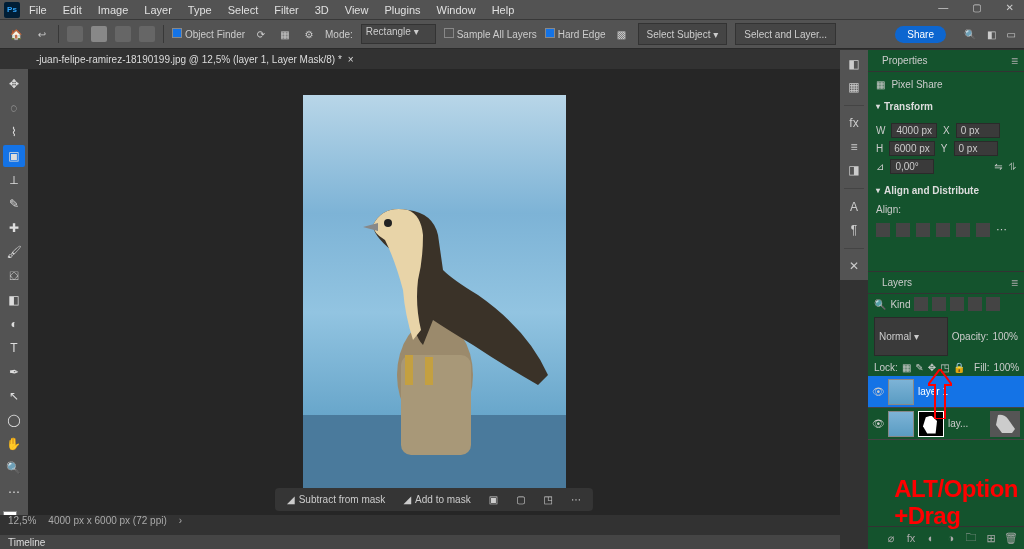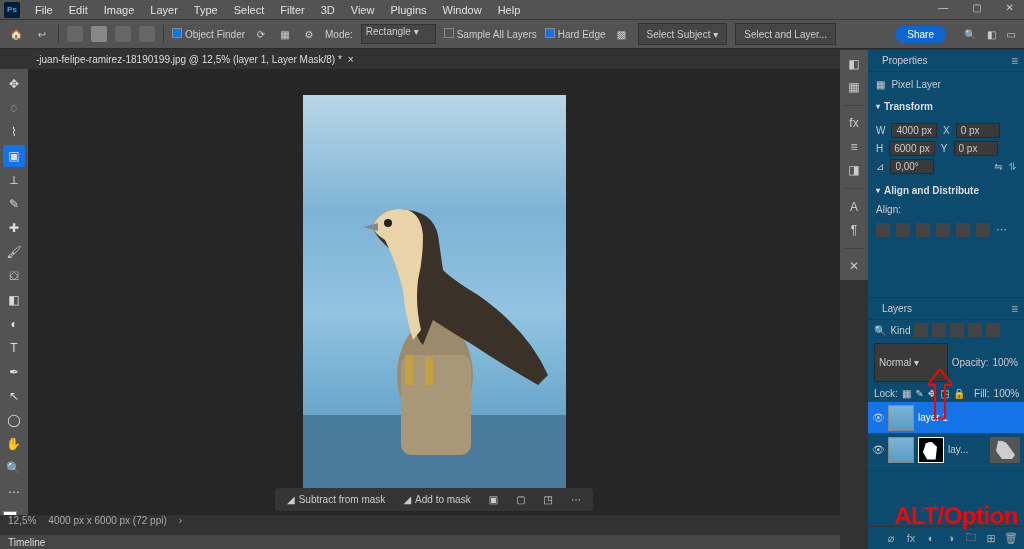--- a/index.html
+++ b/index.html
@@ -1,18 +1,18 @@
 <!DOCTYPE html>
 <html><head>
 <meta charset="utf-8">
 <style>
 * { margin:0; padding:0; box-sizing:border-box; font-family: -apple-system, "Segoe UI", Arial, sans-serif; }
 body { background:#323232; color:#ccc; font-size:11px; width:1024px; height:549px; overflow:hidden; position:relative; user-select:none; }
 .menubar { background:#535353; height:19px; display:flex; align-items:center; padding:0 4px; font-size:11px; gap:2px; }
-.menubar .ps-logo{ width:16px; height:16px; background:#001e36; color:#31a8ff; font-size:8px; font-weight:bold; display:flex; align-items:center; justify-content:center; border-radius:2px; margin-right:6px; }
+.menubar .ps-logo{ width:16px; height:16px; background:#001e36; color:#31a8ff; font-size:8px; font-weight:bold; display:flex; align-items:center; justify-content:center; border-radius:2px; }
 .menubar .mi{ padding:2px 7px; cursor:default; color:#e0e0e0; }
 .win-controls{ position:absolute; right:4px; top:2px; display:flex; gap:12px; color:#ccc; }
 .win-controls span{ cursor:default; font-size:10px; padding:0 6px;}
 .optbar{ background:#535353; height:30px; border-top:1px solid #383838; border-bottom:1px solid #2a2a2a; display:flex; align-items:center; padding:0 8px; gap:8px; font-size:10px; position:relative; }
 .optbar .ico{ width:16px; height:16px; display:flex; align-items:center; justify-content:center; }
 .optbar .home{ width:18px; height:18px; }
 .optbar .divider{ width:1px; height:18px; background:#383838; }
 .optbar .sq{ width:16px; height:16px; background:#666; border-radius:2px; }
 .optbar select, .optbar .sel{ background:#454545; border:1px solid #333; color:#ccc; font-size:10px; padding:1px 16px 1px 4px; height:20px; position:relative; }
 .optbar .chk{ width:10px; height:10px; border:1px solid #888; display:inline-block; margin-right:3px; }
@@ -35,33 +35,33 @@
 .bottom-toolbar{ position:absolute; bottom:4px; left:50%; transform:translateX(-50%); background:#353535; border-radius:4px; padding:4px 8px; display:flex; gap:10px; align-items:center; font-size:10px; }
 .bottom-toolbar .bt{ display:flex; align-items:center; gap:4px; padding:2px 4px; }
 
 .statusbar{ position:absolute; bottom:14px; left:0; right:184px; height:20px; background:#323232; display:flex; align-items:flex-start; padding:0 8px; gap:12px; font-size:10px; color:#aaa; }
 .timeline{ position:absolute; bottom:0; left:0; right:184px; height:14px; background:#454545; color:#ddd; font-size:10px; padding:5px 8px; display:flex; align-items:center; }
 
 .iconcol{ position:absolute; right:156px; top:50px; width:28px; background:#535353; display:flex; flex-direction:column; align-items:center; padding:4px 0; gap:4px; height:230px; }
 .iconcol .ic{ width:22px; height:22px; display:flex; align-items:center; justify-content:center; color:#ccc; font-size:12px;}
 .iconcol .sep{ width:20px; height:1px; background:#444; margin:4px 0;}
 
-.right-panels{ position:absolute; right:0; top:50px; width:156px; bottom:0; background:#0c4a6e; display:flex; flex-direction:column; }
+.right-panels{ position:absolute; right:0; top:50px; width:156px; bottom:0; background:#14532d; display:flex; flex-direction:column; }
 .panel-tab-row{ display:flex; align-items:center; height:22px; border-bottom:1px solid #333; padding:0 6px; }
 .panel-tab-row .pt{ font-size:10px; padding:3px 8px; color:#ccc;}
 .panel-tab-row .menu{ margin-left:auto; font-size:12px; color:#aaa; }
 .props{ padding:4px 8px; font-size:10px; color:#ccc; }
 .props .row{ display:flex; align-items:center; gap:6px; margin:3px 0;}
 .props .field{ background:#3a3a3a; border:1px solid #2a2a2a; padding:1px 4px; font-size:10px; min-width:44px; }
 .sect{ padding:4px 8px; font-size:10px; font-weight:bold; color:#ddd; display:flex; align-items:center; gap:4px; }
 .sect::before{ content:"▾"; font-size:8px;}
 .align-row{ display:flex; gap:6px; padding:4px 8px;}
 .align-row .a{ width:14px; height:14px; background:#444;}
 
-.layers-panel{ flex:1; display:flex; flex-direction:column; border-top:1px solid #333;margin-top:26px; }
+.layers-panel{ flex:1; display:flex; flex-direction:column; border-top:1px solid #333; }
 .layers-body{ flex:1; overflow:hidden; }
 .layer-row{ display:flex; align-items:center; height:32px; padding:0 4px; gap:4px; border-bottom:1px solid #444; font-size:10px; }
 .layer-row.sel{ background:#1473e6; color:#fff;}
 .layer-row .eye{ width:12px; color:#ccc;}
 .layer-row .thumb{ width:26px; height:26px; background:linear-gradient(180deg,#7db3d6,#5a9cc3); border:1px solid #888;}
 .layer-row .maskth{ width:26px; height:26px; background:#000; border:1px solid #fff; position:relative;}
 .layer-row .maskth::after{ content:""; position:absolute; inset:4px 6px 2px 4px; background:#fff; clip-path:polygon(60% 0, 100% 30%, 90% 100%, 30% 100%, 0 60%, 20% 10%);}
 .layers-filters{ display:flex; align-items:center; gap:4px; padding:3px 6px; font-size:10px; }
 .layers-filters .f{ width:14px; height:14px; background:#444; }
 .controls-row{ display:flex; align-items:center; gap:4px; padding:3px 6px; font-size:10px;}
@@ -203,21 +203,21 @@
 </div>
 
 <div class="right-panels">
   <div class="panel-tab-row">
     <div class="pt">Properties</div>
     <div class="menu">≡</div>
   </div>
   <div class="props">
     <div class="row">
         <span>▦</span>
-        <span>Pixel Layer</span>
+        <span>Pixel Share</span>
       </div>
   </div>
   <div class="sect">Transform</div>
   <div class="props">
     <div class="row">
       <span>W</span>
       <span class="field">4000 px</span>
       <span>X</span>
       <span class="field">0 px</span>
     </div>
@@ -307,13 +307,14 @@
   </div>
 </div>
 
 <div class="arrow">
   <svg viewBox="0 0 24 50">
       <path d="M12 0 L24 16 L17 16 L17 50 L7 50 L7 16 L0 16 Z" fill="none" stroke="#ff0000" stroke-width="2"></path>
     </svg>
 </div>
 <div class="annotation">
   <div>ALT/Option</div>
+  <div>+Drag</div>
 </div>
 
 </body></html>

